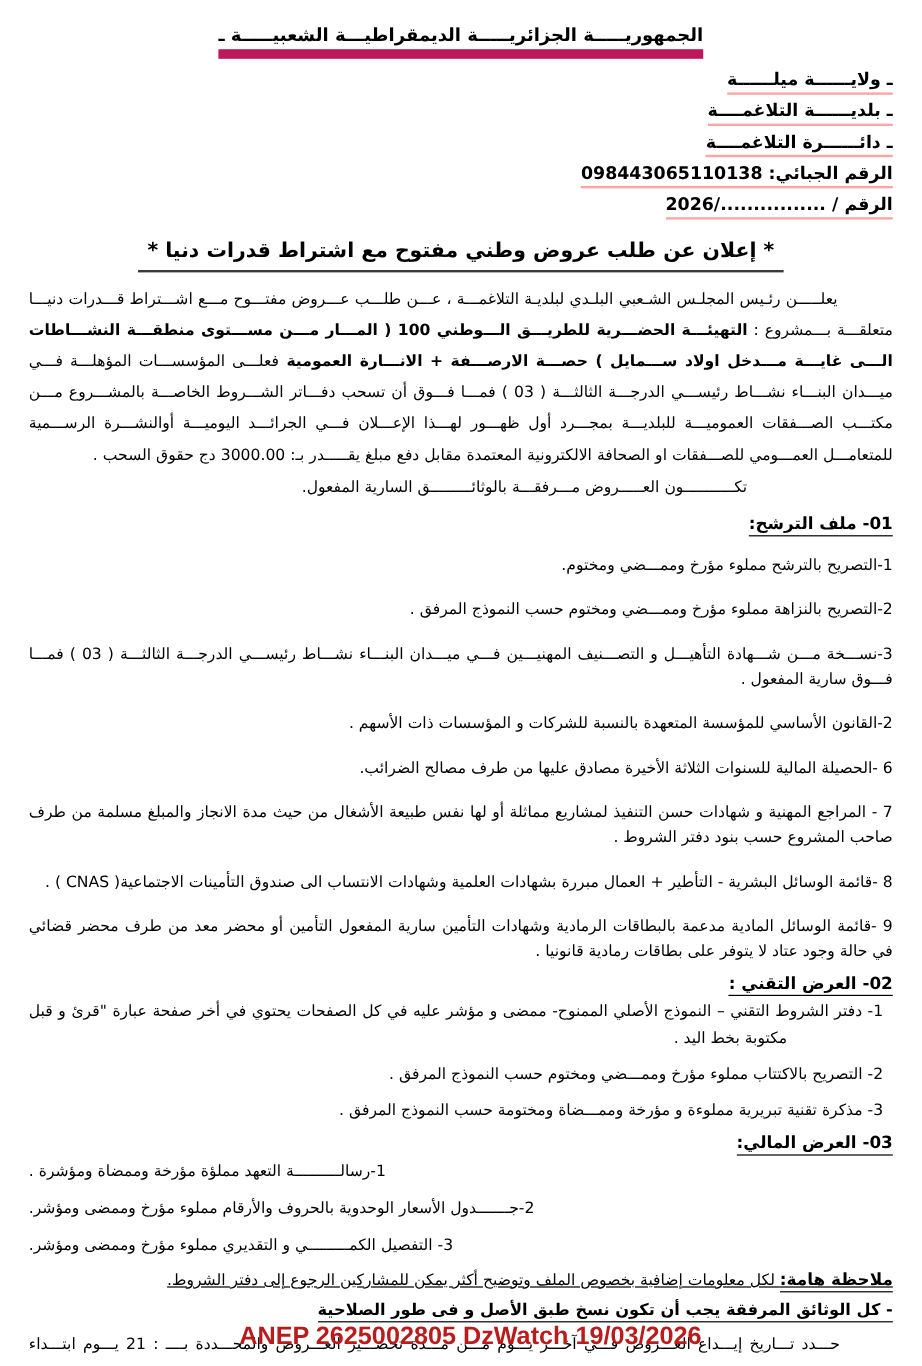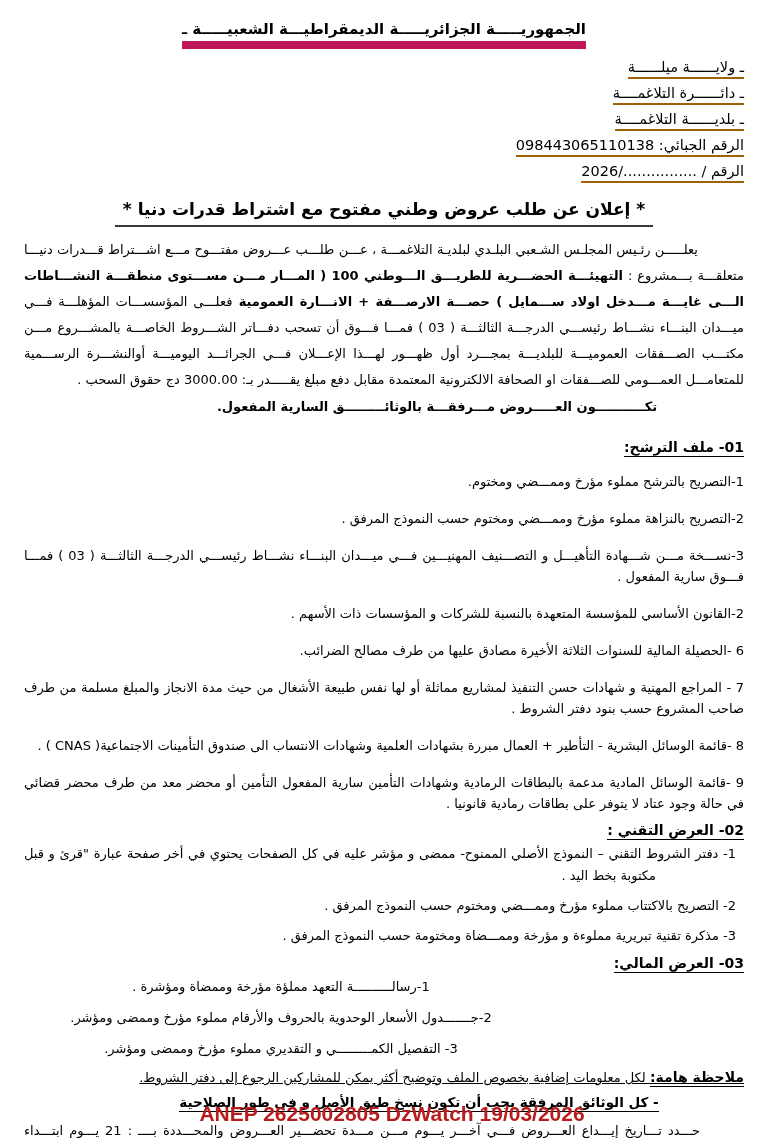--- a/index.html
+++ b/index.html
@@ -19,68 +19,67 @@
   .rep{
     display:inline-block;
     font-weight:bold;font-size:15px;
     border-bottom:8px solid #be185d;
     padding-bottom:3px;
   }
   .right-block{text-align:right;margin-top:10px;}
   .right-block > div{margin:6px 0;}
   .auth{
     display:inline-block;
-    font-weight:normal;font-size:14.5px;
-    border-bottom:2px solid #a16207;
+    font-weight:bold;font-size:14.5px;
+    border-bottom:2px solid #fca5a5;
     padding-bottom:2px;
   }
   .title-wrap{text-align:center;margin:16px 0 10px 0;}
   .title{
     display:inline-block;
     font-weight:bold;font-size:17px;
     border-bottom:2px solid #3a3a3a;
     padding:0 8px 6px 8px;
   }
   p{margin:0;}
   .intro{
     text-align:justify;
     line-height:26px;
     text-indent:46px;
     margin-top:4px;
   }
   .offers{
     text-align:center;
     padding-left:106px;
     line-height:24px;
-    margin:2px 0 20px 0;
-    font-weight:bold;
+    margin:2px 0 10px 0;
   }
   .sec-h{margin:8px 0 5px 0;}
   .u{
     font-weight:bold;font-size:14px;
     border-bottom:1.5px solid #000;
     padding-bottom:1px;
     margin-top:12px;
   }
   .item{text-align:justify;}
   .s1{line-height:21px;margin-top:16px;}
   .s2{
     line-height:22px;
     margin:0 8px 8px 0;
     padding-right:80px;
     text-indent:-80px;
   }
   .s3{
     line-height:21px;
     margin:0 206px 10px 0;
-    text-align:center;
+    text-align:left;
   }
   .note{line-height:16px;margin-top:2px;text-decoration:underline;}
   .docs-notice{
-    text-align:center;
+    text-align:right;
     padding-left:70px;
     margin:8px 0 6px 0;
   }
   .docs-notice .u{font-size:13.5px;}
   .closing{
     text-align:justify;
     line-height:29px;
     text-indent:44px;
     margin-top:4px;
   }
@@ -98,22 +97,22 @@
 <body>
 
 <div class="page">
 
   <div class="center">
     <span class="rep">الجمهوريـــــة الجزائريـــــة الديمقراطيـــة الشعبيـــــة ـ</span>
   </div>
 
   <div class="right-block">
     <div><span class="auth">ـ ولايــــــة ميلــــــة</span></div>
+    <div><span class="auth">ـ بلديــــــة التلاغمــــة</span></div>
     <div><span class="auth">ـ دائــــــرة التلاغمــــة</span></div>
-    <div><span class="auth">ـ بلديــــــة التلاغمــــة</span></div>
     <div><span class="auth">الرقم الجبائي:   098443065110138</span></div>
     <div><span class="auth">الرقم / ................/2026</span></div>
   </div>
 
   <div class="title-wrap">
     <span class="title">* إعلان عن  طلب عروض وطني مفتوح مع اشتراط قدرات دنيا *</span>
   </div>
 
   <p class="intro"><span>يعلـــــن رئـيس المجلـس الشـعبي البلـدي لبلديـة التلاغمـــة ، عـــن طلـــب عـــروض مفتـــوح مـــع اشـــتراط قـــدرات دنيـــا متعلقـــة بـــمشروع : </span><b>التهيئـــة الحضـــرية للطريـــق الـــوطني 100 ( المـــار مـــن مســـتوى منطقـــة النشـــاطات الـــى غايـــة مـــدخل اولاد ســـمايل ) حصـــة الارصـــفة + الانـــارة العمومية </b><span>فعلـــى المؤسســـات المؤهلـــة فـــي ميـــدان البنـــاء نشـــاط رئيســـي الدرجـــة الثالثـــة ( 03 ) فمـــا فـــوق أن تسحب دفـــاتر الشـــروط الخاصـــة بالمشـــروع مـــن مكتـــب الصـــفقات العموميـــة للبلديـــة بمجـــرد أول ظهـــور لهـــذا الإعـــلان فـــي الجرائـــد اليوميـــة أوالنشـــرة الرســـمية للمتعامـــل العمـــومي للصـــفقات او الصحافة الالكترونية المعتمدة مقابل دفع مبلغ يقـــــدر بـ: 3000.00 دج حقوق السحب .</span></p>
 

